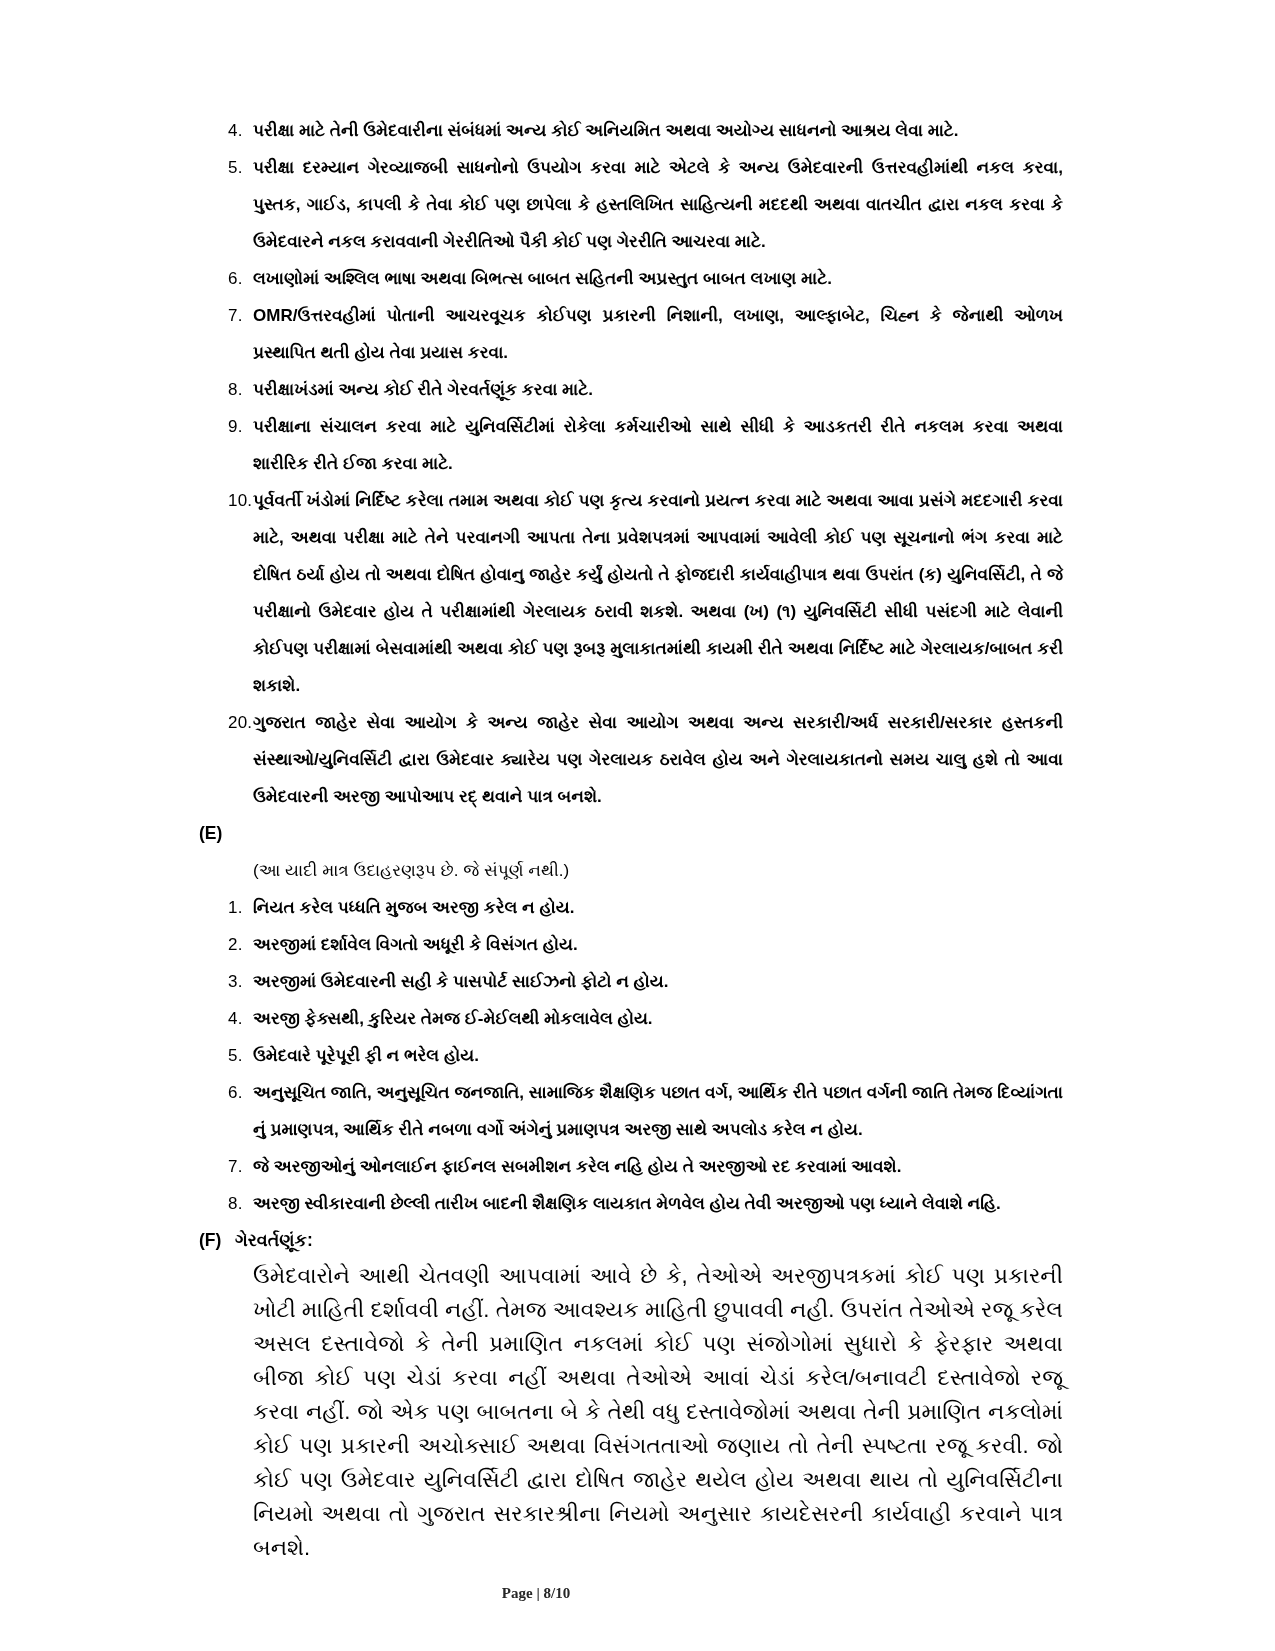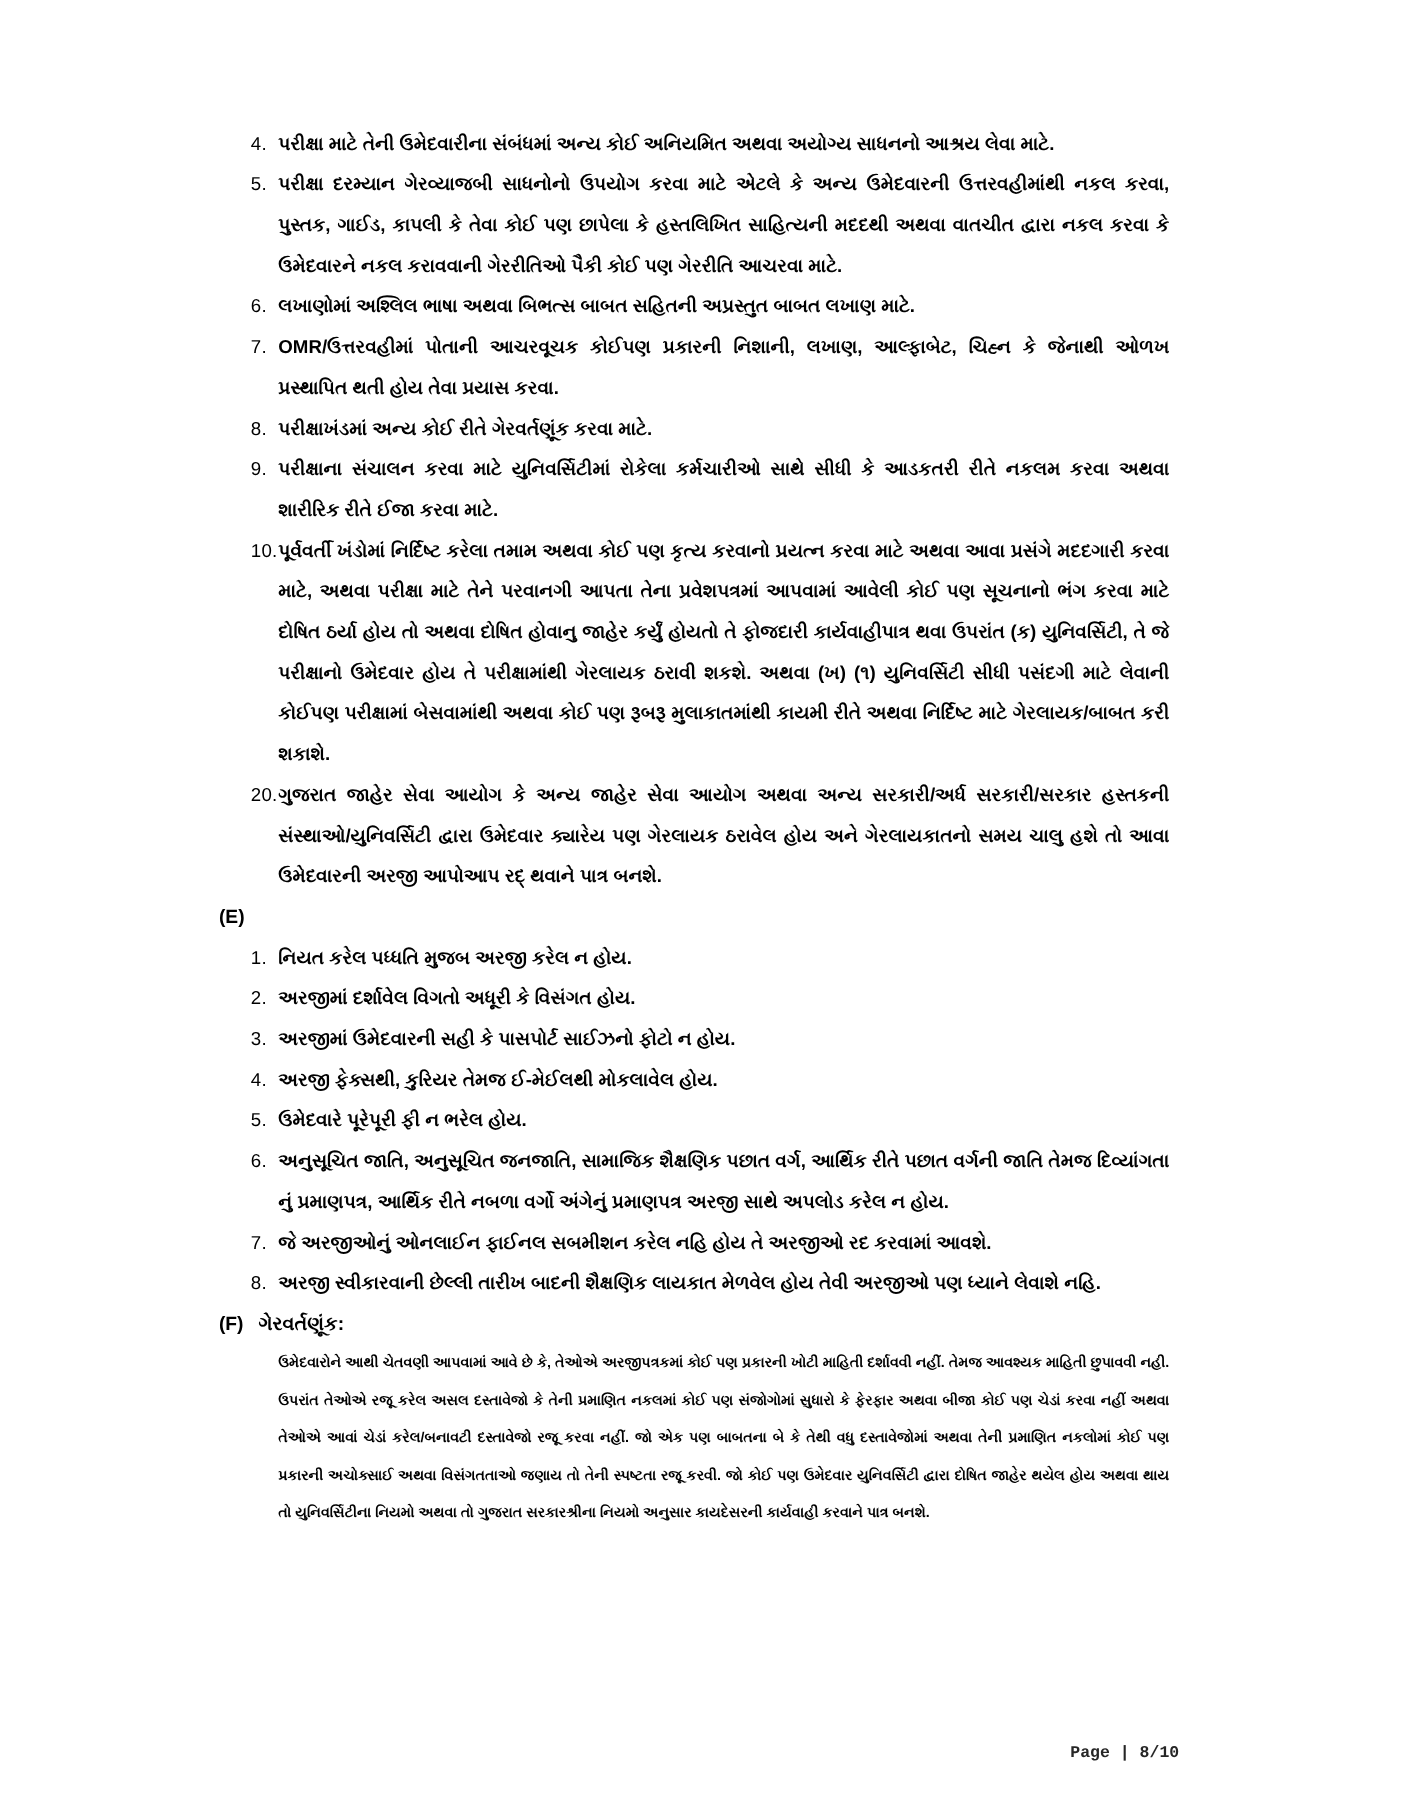--- a/index.html
+++ b/index.html
@@ -56,35 +56,34 @@
   .section-title { flex: none; }
   .note-line {
     margin-left: 253px;
     width: 810px;
     font-size: 17px;
     line-height: 37px;
   }
   .para {
     margin-left: 253px;
     width: 810px;
-    font-size: 13px;
+    font-size: 22px;
     line-height: 34px;
     text-align: justify;
-    font-weight: bold;
   }
   .footer {
     position: absolute;
     top: 1585px;
     left: 0;
     width: 1072px;
-    text-align: right;
+    text-align: center;
     font-size: 15px;
     font-weight: 700;
     color: #262626;
-    font-family: Liberation Mono, monospace;
+    font-family: Liberation Serif, serif;
   }
 </style>
 </head>
 <body>
 
 <div class="page">
   <div class="content">
 
     <div>
 
@@ -126,20 +125,21 @@
         <div class="num-row">
           <span class="num-cell">20.</span>
           <span class="text-cell">ગુજરાત જાહેર સેવા આયોગ કે અન્ય જાહેર સેવા આયોગ અથવા અન્ય સરકારી/અર્ધ સરકારી/સરકાર હસ્તકની સંસ્થાઓ/યુનિવર્સિટી દ્વારા ઉમેદવાર ક્યારેય પણ ગેરલાયક ઠરાવેલ હોય અને ગેરલાયકાતનો સમય ચાલુ હશે તો આવા ઉમેદવારની અરજી આપોઆપ રદ્ થવાને પાત્ર બનશે.</span>
         </div>
       </div>
 
     <div>
       <div class="section-header">
         <span class="section-label">(E)</span>
       </div>
+      <div class="note-line">(આ યાદી માત્ર ઉદાહરણરૂપ છે. જે સંપૂર્ણ નથી.)</div>
       <div>
 
           <div class="num-row">
             <span class="num-cell">1.</span>
             <span class="text-cell">નિયત કરેલ પધ્ધતિ મુજબ અરજી કરેલ ન હોય.</span>
           </div>
 
           <div class="num-row">
             <span class="num-cell">2.</span>
             <span class="text-cell">અરજીમાં દર્શાવેલ વિગતો અધૂરી કે વિસંગત હોય.</span>

